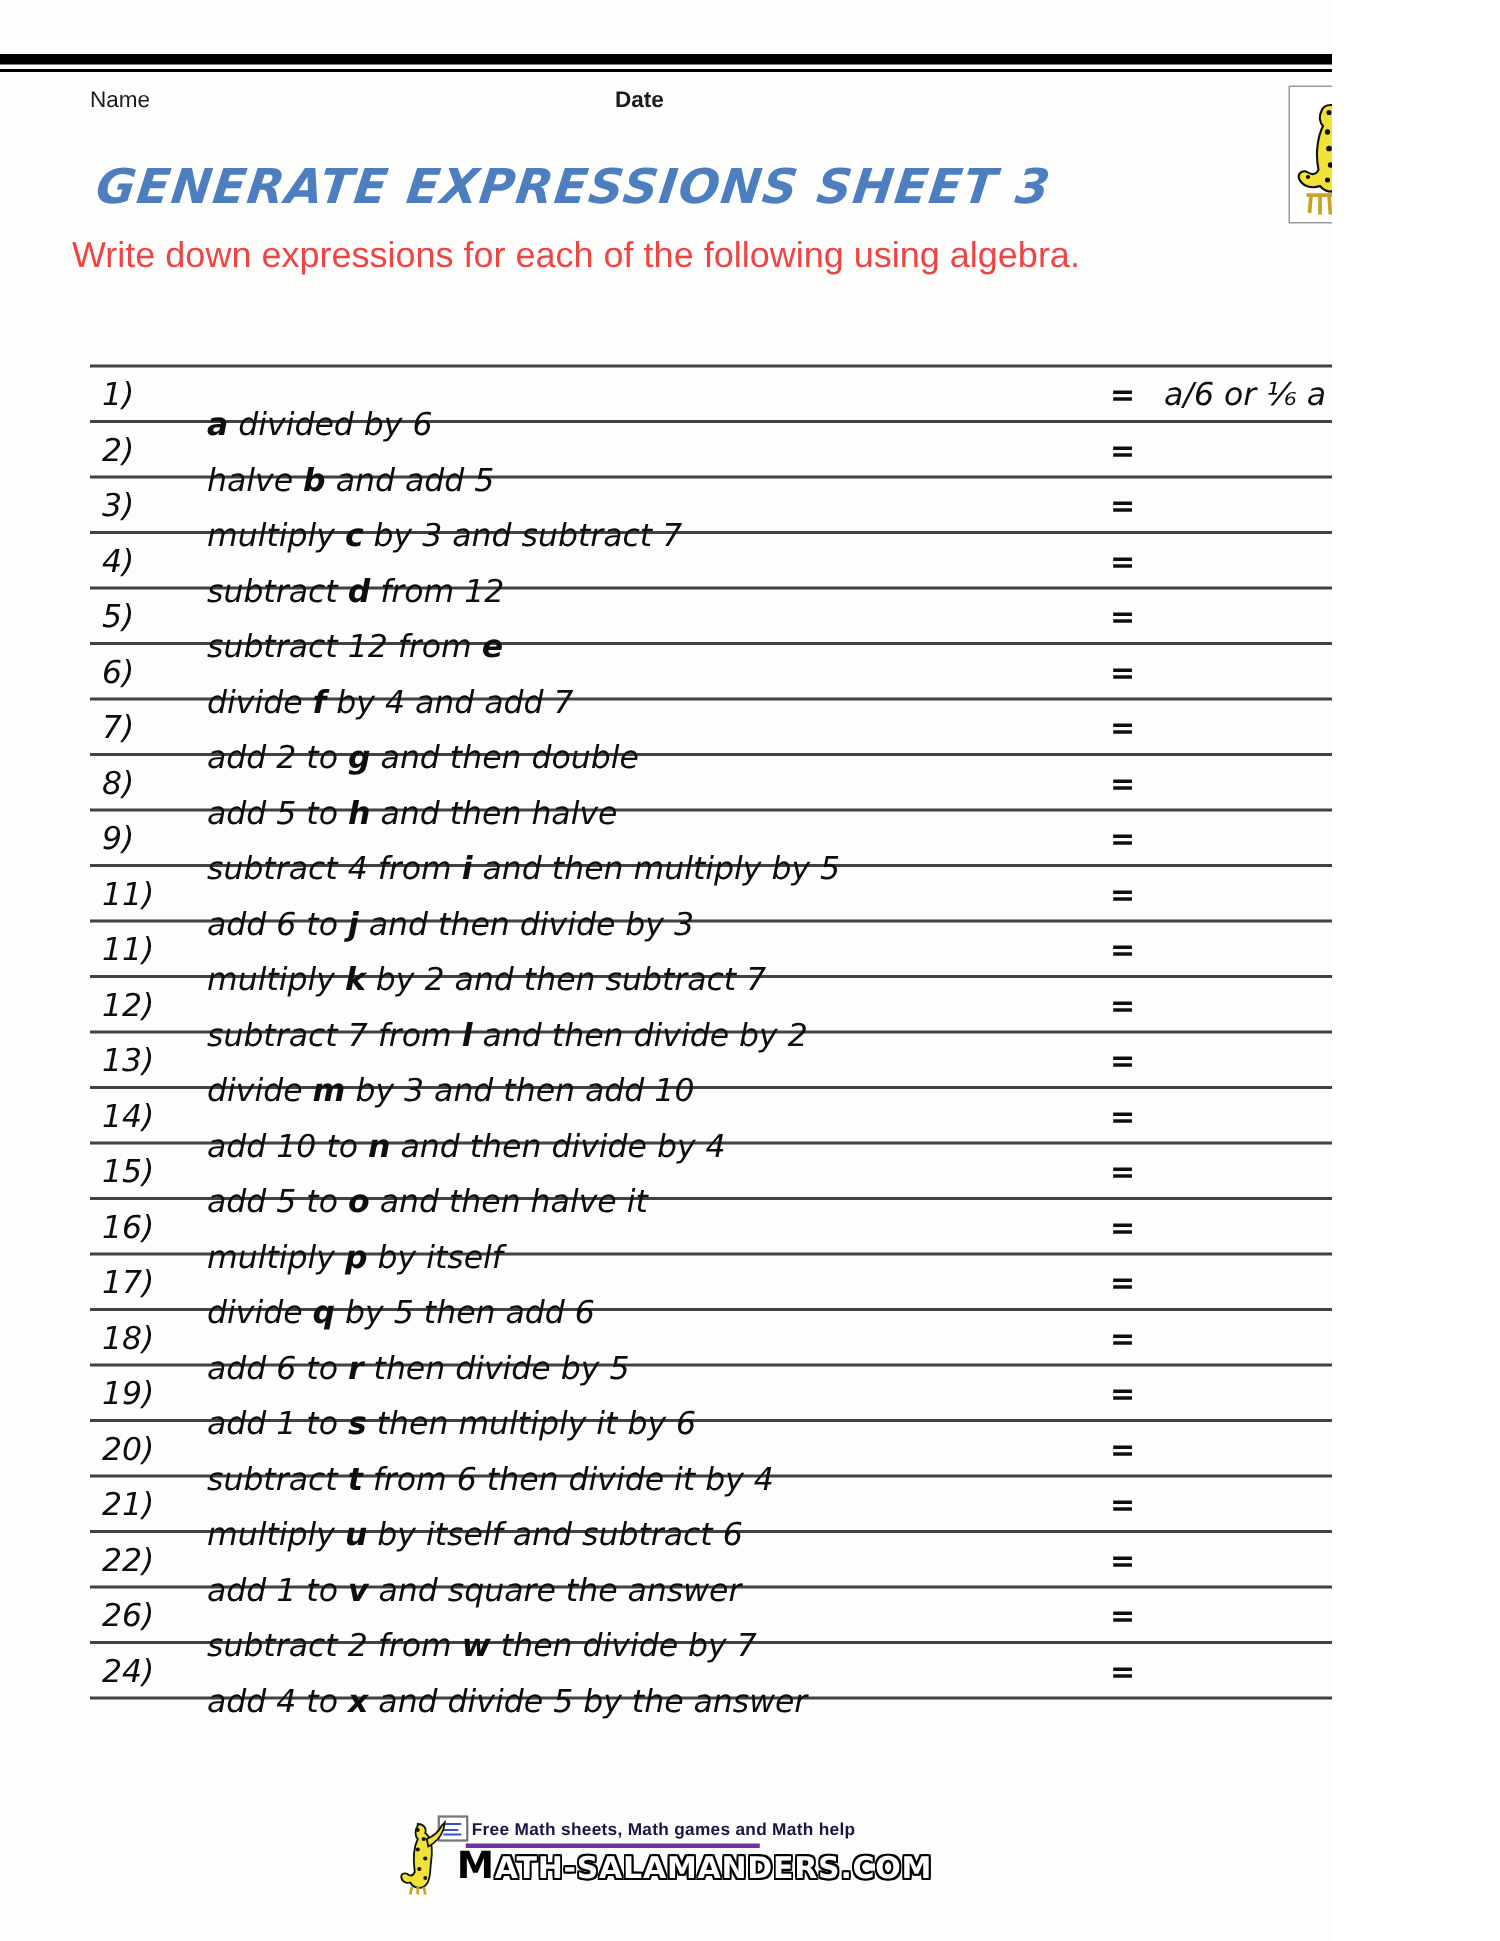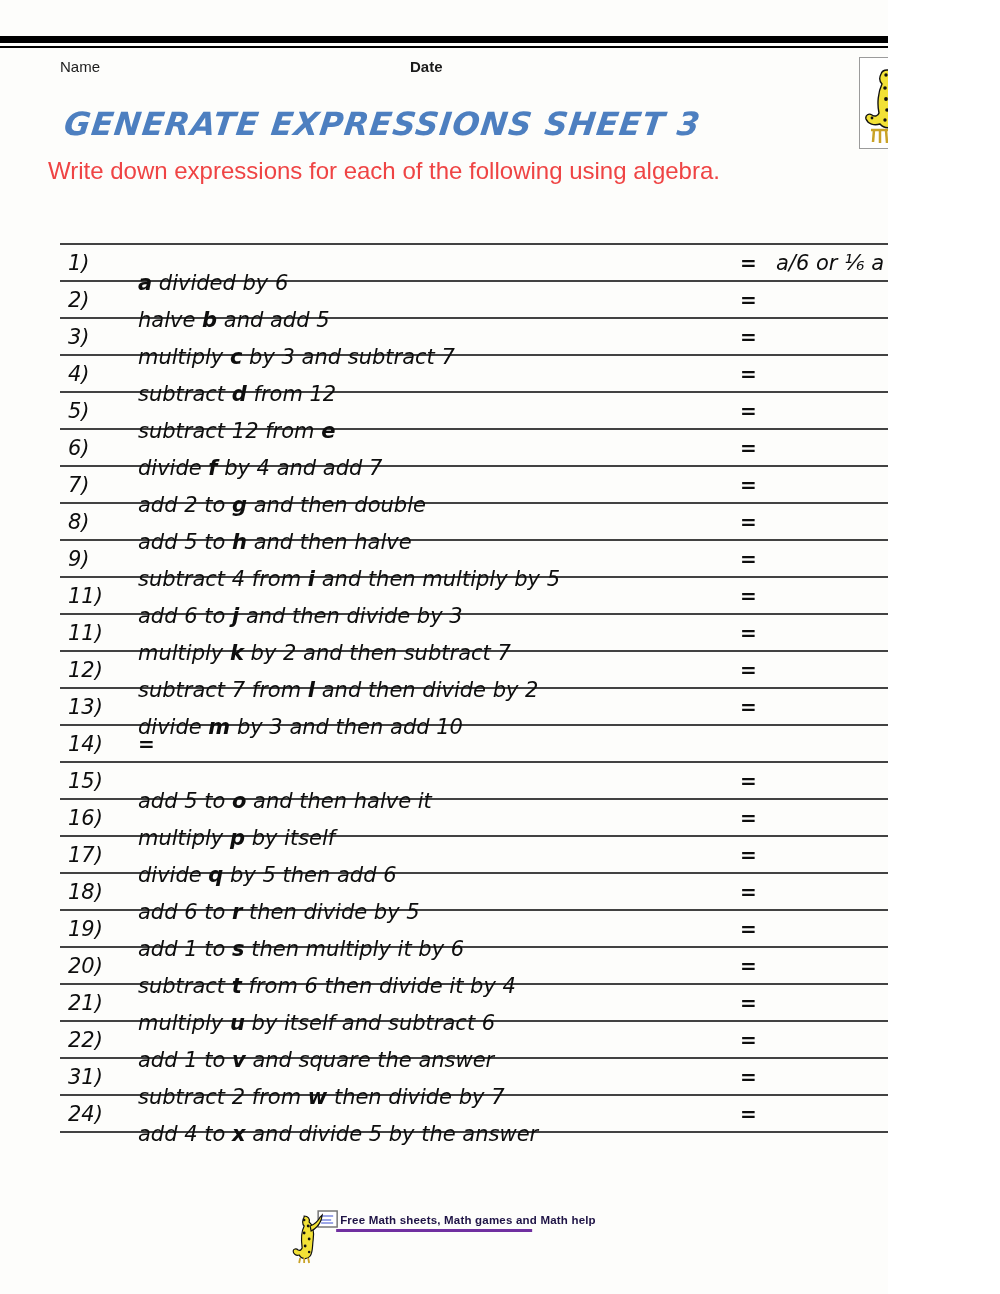--- a/index.html
+++ b/index.html
@@ -208,20 +208,21 @@
         <span class="answer"></span>
       </div>
       <div class="prow">
         <span class="num">13)</span>
         <span class="ptext">divide <b class="">m</b> by 3 and then add 10</span>
         <span class="eq">=</span>
         <span class="answer"></span>
       </div>
       <div class="prow">
         <span class="num">14)</span>
+        <span class="ptext">add 10 to <b class="">n</b> and then divide by 4</span>
         <span class="eq">=</span>
         <span class="answer"></span>
       </div>
       <div class="prow">
         <span class="num">15)</span>
         <span class="ptext">add 5 to <b class="">o</b> and then halve it</span>
         <span class="eq">=</span>
         <span class="answer"></span>
       </div>
       <div class="prow">
@@ -260,21 +261,21 @@
         <span class="eq">=</span>
         <span class="answer"></span>
       </div>
       <div class="prow">
         <span class="num">22)</span>
         <span class="ptext">add 1 to <b class="">v</b> and square the answer</span>
         <span class="eq">=</span>
         <span class="answer"></span>
       </div>
       <div class="prow">
-        <span class="num">31)</span>
+        <span class="num">26)</span>
         <span class="ptext">subtract 2 from <b class="">w</b> then divide by 7</span>
         <span class="eq">=</span>
         <span class="answer"></span>
       </div>
       <div class="prow">
         <span class="num">24)</span>
         <span class="ptext">add 4 to <b class="">x</b> and divide 5 by the answer</span>
         <span class="eq">=</span>
         <span class="answer"></span>
       </div>
@@ -302,16 +303,17 @@
         <g stroke="#c9a227" stroke-width="1.8">
           <line x1="8" y1="50" x2="7" y2="55"></line>
           <line x1="12" y1="50" x2="12" y2="55"></line>
           <line x1="16" y1="50" x2="17" y2="55"></line>
         </g>
       </svg>
     </div>
     <div class="footer-right">
       <div class="tagline">Free Math sheets, Math games and Math help</div>
       <div class="purple-rule"></div>
+      <div class="site"><span class="m-big">M</span><span>ATH-SALAMANDERS.COM</span></div>
     </div>
   </div>
 
 </div>
 
 </body></html>

